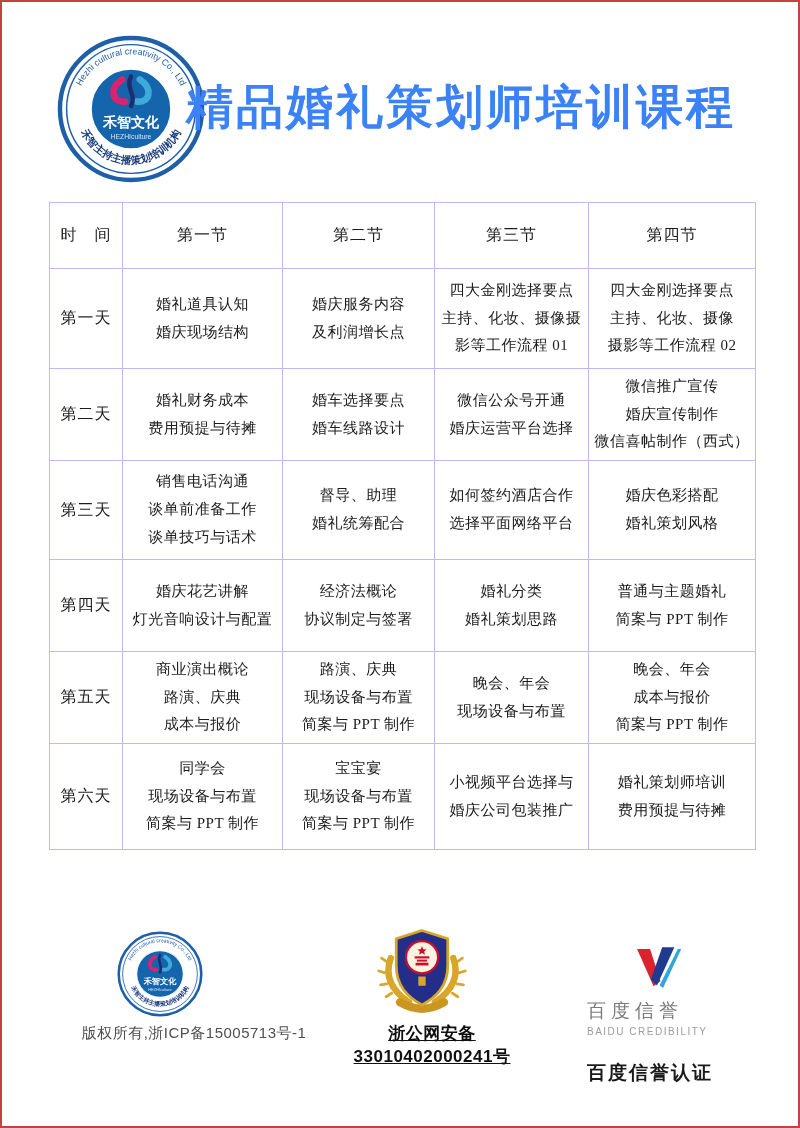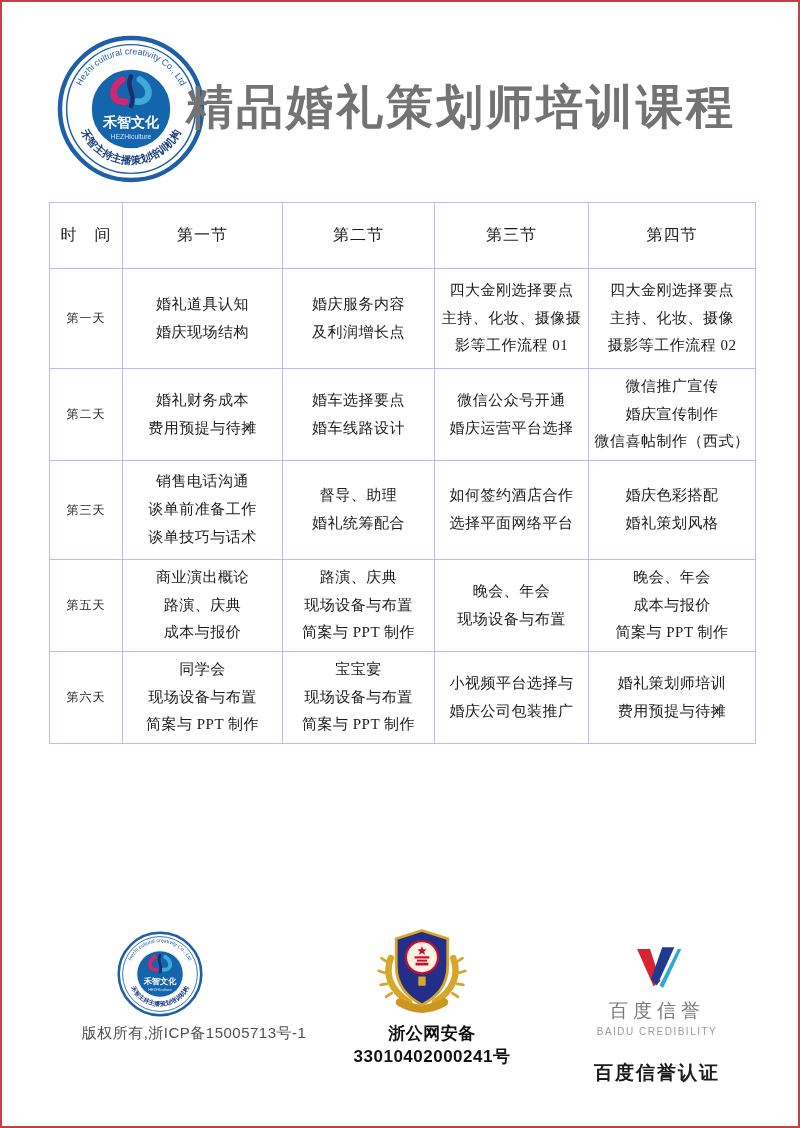--- a/index.html
+++ b/index.html
@@ -7,53 +7,53 @@
     position:relative;width:800px;height:1128px;box-sizing:border-box;
     background:#fff;border:2px solid #c44242;overflow:hidden;
     font-family:"Liberation Sans","DejaVu Sans",sans-serif;color:#1c1c1c;
   }
   
   .seal-wrap{position:absolute;left:55px;top:33px;width:148px;height:148px;}
   .seal-wrap-small{position:absolute;left:115px;top:929px;width:86px;height:86px;}
   .page-title{
     position:absolute;left:184px;top:74px;width:575px;
     font-family:"Liberation Serif","DejaVu Serif",serif;
-    font-size:47px;font-weight:bold;letter-spacing:3px;color:#737373;white-space:nowrap;
+    font-size:47px;font-weight:bold;letter-spacing:3px;color:#3b82f6;white-space:nowrap;
   }
   
   .course-table{
     position:absolute;left:47px;top:200px;width:706px;
     border-collapse:collapse;table-layout:fixed;
     font-family:"Liberation Serif","DejaVu Serif",serif;
   }
   .course-table th,.course-table td{
     border:1px solid #c4b5fd;text-align:center;vertical-align:middle;
     font-weight:normal;padding:2px 3px;white-space:pre-line;color:#1c1c1c;
   }
   .course-table thead tr{height:66px;}
   .course-table thead th{font-size:16px;letter-spacing:1px;}
-  .course-table td.day{font-size:12px;letter-spacing:1px;}
+  .course-table td.day{font-size:16px;letter-spacing:1px;}
   .course-table td.course{font-size:15px;line-height:1.85;letter-spacing:.5px;}
   .course-table tbody tr:nth-child(1){height:100px;}
   .course-table tbody tr:nth-child(2){height:92px;}
   .course-table tbody tr:nth-child(3){height:99px;}
   .course-table tbody tr:nth-child(4){height:92px;}
   .course-table tbody tr:nth-child(5){height:92px;}
   .course-table tbody tr:nth-child(6){height:106px;}
   
   .copyright{
     position:absolute;left:58px;top:1022px;width:268px;text-align:center;
     font-size:15px;color:#4f4f4f;letter-spacing:.5px;
   }
   .badge-wrap{position:absolute;left:374px;top:923px;width:92px;height:92px;}
   .police-text{
     position:absolute;left:320px;top:1020px;width:220px;text-align:center;
-    font-size:17px;font-weight:bold;color:#101010;letter-spacing:.5px;
-  }
-  .baidu-wrap{position:absolute;left:585px;top:940px;width:140px;text-align:center;}
+    font-size:17px;font-weight:bold;color:#101010;letter-spacing:.5px;text-decoration:underline;
+  }
+  .baidu-wrap{position:absolute;left:585px;top:940px;width:140px;text-align:left;}
   .baidu-v{display:block;margin:0 auto;width:52px;height:54px;}
   .baidu-cn{font-size:19px;color:#7a7a7a;letter-spacing:5px;margin-top:2px;}
   .baidu-en{font-size:10px;color:#9c9c9c;letter-spacing:1.5px;margin-top:2px;}
   .baidu-cert{font-size:19px;color:#1a1a1a;font-weight:600;letter-spacing:2px;margin-top:23px;}
   
   .watermark{position:absolute;left:652px;top:1062px;width:146px;height:62px;}
   .wm-farmer{position:absolute;left:0;top:0;width:40px;height:58px;opacity:.75;}
   .wm-text{position:absolute;left:42px;top:2px;width:104px;font-size:32px;font-weight:bold;
     font-family:"Liberation Sans","DejaVu Sans",sans-serif;letter-spacing:4px;white-space:nowrap;opacity:.8;}
   .wm-url{position:absolute;left:16px;top:42px;width:130px;font-family:"Liberation Mono","DejaVu Sans Mono",monospace;
@@ -137,20 +137,31 @@
         <td class="day">第三天</td>
         <td class="course">销售电话沟通
 谈单前准备工作
 谈单技巧与话术</td>
         <td class="course">督导、助理
 婚礼统筹配合</td>
         <td class="course">如何签约酒店合作
 选择平面网络平台</td>
         <td class="course">婚庆色彩搭配
 婚礼策划风格</td>
+      </tr>
+      <tr>
+        <td class="day">第四天</td>
+        <td class="course">婚庆花艺讲解
+灯光音响设计与配置</td>
+        <td class="course">经济法概论
+协议制定与签署</td>
+        <td class="course">婚礼分类
+婚礼策划思路</td>
+        <td class="course">普通与主题婚礼
+简案与 PPT 制作</td>
       </tr>
       <tr>
         <td class="day">第五天</td>
         <td class="course">商业演出概论
 路演、庆典
 成本与报价</td>
         <td class="course">路演、庆典
 现场设备与布置
 简案与 PPT 制作</td>
         <td class="course">晚会、年会

